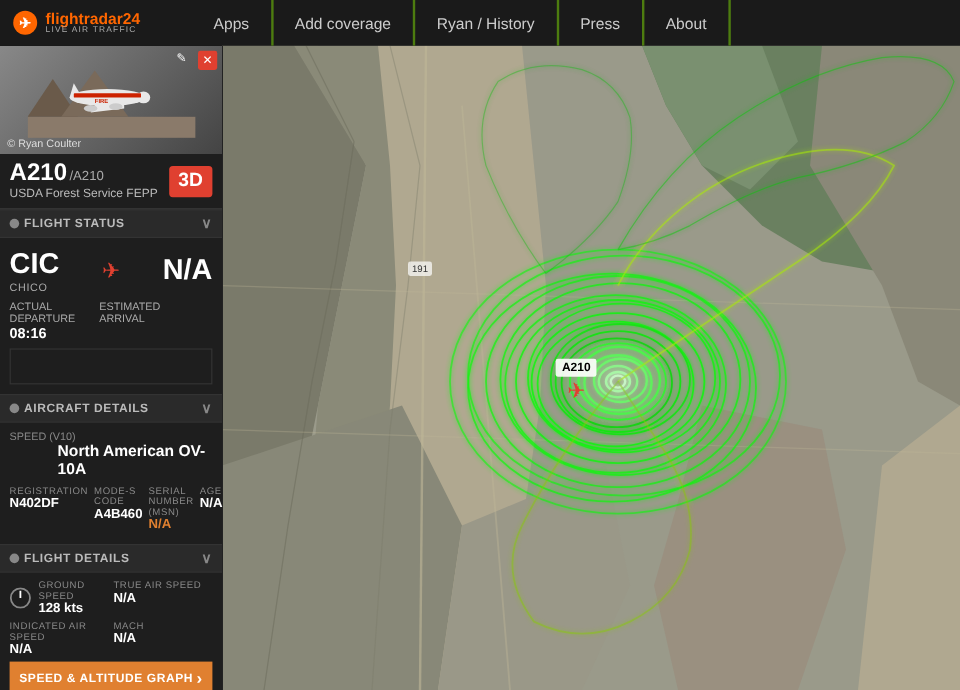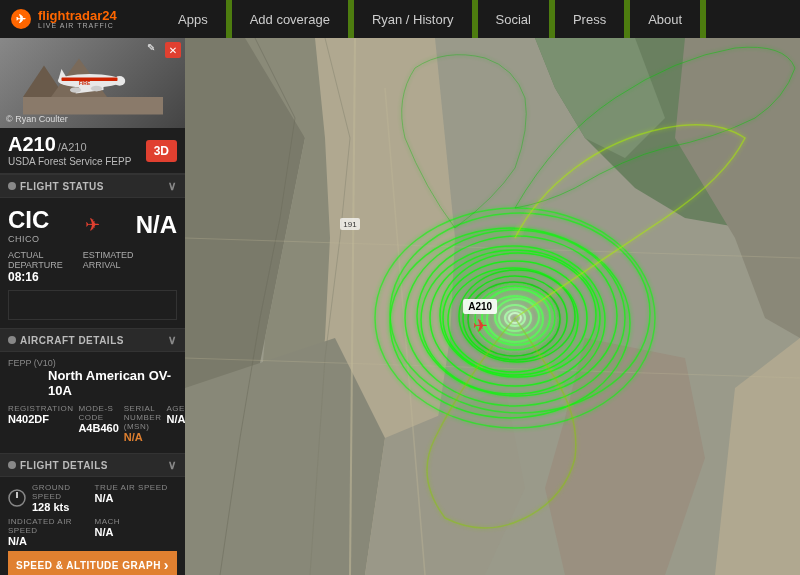--- a/index.html
+++ b/index.html
@@ -9,21 +9,21 @@
     #topnav {
       position: absolute; top: 0; left: 0; width: 800px; height: 38px;
       background: #1a1a1a; display: flex; align-items: center; z-index: 100;
     }
     #logo-area {
       display: flex; align-items: center; padding: 0 10px; min-width: 160px;
     }
     #nav-links { display: flex; align-items: center; height: 100%; }
     .nav-item {
       padding: 0 18px; height: 38px; display: flex; align-items: center;
-      font-size: 13px; color: #ccc; cursor: pointer; border-right: 6px solid #4d7c0f;
+      font-size: 13px; color: #ccc; cursor: pointer; border-right: 2px solid #4d7c0f;
     }
 
     
     #sidebar {
       position: absolute; top: 38px; left: 0; width: 185px; height: 537px;
       background: #222; z-index: 50; overflow-y: auto; overflow-x: hidden;
     }
 
     
     #aircraft-img {
@@ -52,21 +52,21 @@
     
     #aircraft-header {
       padding: 6px 8px; background: #1e1e1e; border-bottom: 1px solid #333;
       display: flex; align-items: center; justify-content: space-between;
     }
     #aircraft-id-block {}
     #aircraft-main-id { font-size: 20px; font-weight: bold; color: #fff; line-height: 1; }
     #aircraft-reg { font-size: 11px; color: #aaa; }
     #aircraft-op { font-size: 10px; color: #bbb; margin-top: 2px; }
     #view3d-btn {
-      background: #e04030; color: #fff; font-size: 12px; font-weight: bold;
+      background: #e04030; color: #fff; font-size: 16px; font-weight: bold;
       padding: 4px 8px; border-radius: 3px; cursor: pointer;
     }
 
     
     .section-header {
       background: #2a2a2a; padding: 4px 8px; font-size: 10px; color: #bbb;
       display: flex; align-items: center; justify-content: space-between;
       border-top: 1px solid #333; border-bottom: 1px solid #333; cursor: pointer;
       text-transform: uppercase; letter-spacing: 0.5px; font-weight: bold;
     }
@@ -150,21 +150,20 @@
     </svg>
     <div>
       <div style="font-size:13px;font-weight:bold;color:#ff6600;line-height:1">flightradar24</div>
       <div style="font-size:7px;color:#aaa;letter-spacing:1px">LIVE AIR TRAFFIC</div>
     </div>
   </div>
   <div id="nav-links">
     <div class="nav-item">Apps</div>
     <div class="nav-item">Add coverage</div>
     <div class="nav-item">Ryan / History</div>
-    <div class="nav-item">Social</div>
     <div class="nav-item">Press</div>
     <div class="nav-item">About</div>
   </div>
 </div>
 
 <div id="sidebar">
 
   <div id="aircraft-img">
     <div id="aircraft-img-placeholder">
       <svg class="plane-img-svg" viewBox="0 0 200 90">
@@ -239,21 +238,21 @@
   </div>
 
   <div class="section-header">
     <div style="display:flex;align-items:center">
       <span class="dot-icon"></span>
       <span>AIRCRAFT DETAILS</span>
     </div>
     <span class="chevron">∨</span>
   </div>
   <div id="aircraft-details-content">
-    <div id="aircraft-type-label">FEPP (V10)</div>
+    <div id="aircraft-type-label">SPEED (V10)</div>
     <div id="aircraft-type-name">North American OV-10A</div>
     <div class="detail-grid">
       <div class="detail-item">
         <div class="detail-label">REGISTRATION</div>
         <div class="detail-value">N402DF</div>
       </div>
       <div class="detail-item">
         <div class="detail-label">MODE-S CODE</div>
         <div class="detail-value">A4B460</div>
       </div>

